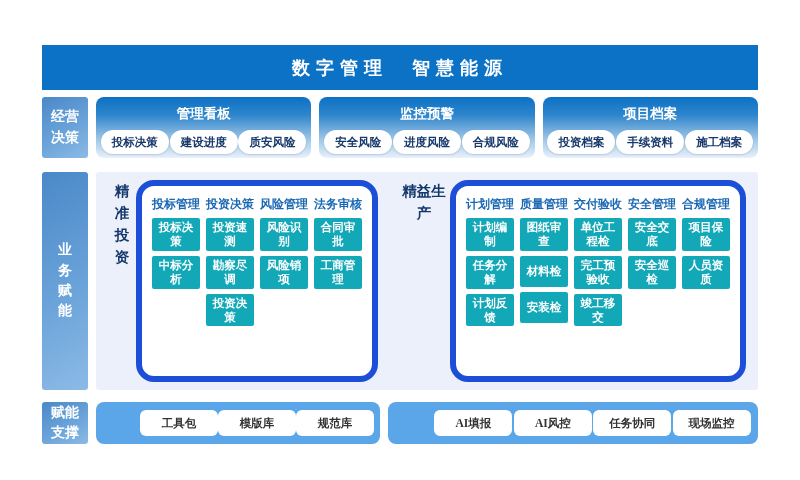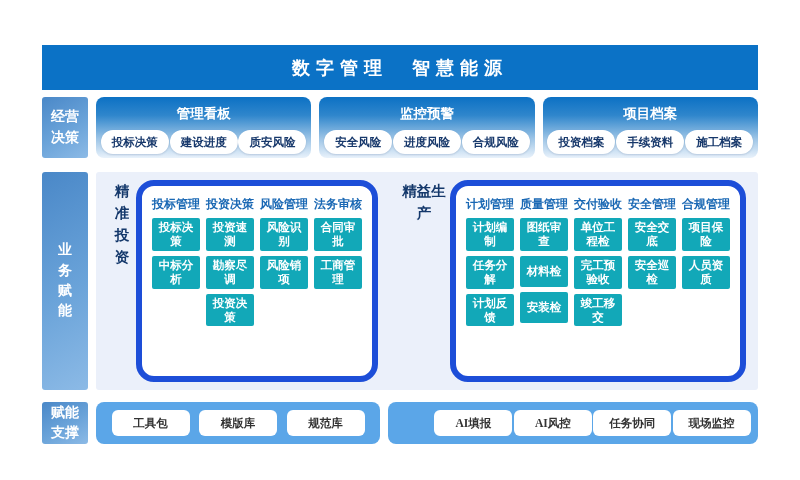--- a/index.html
+++ b/index.html
@@ -151,21 +151,21 @@
 
   
   .support-box {
     background: #5ba6e8;
     border-radius: 8px;
     display: flex;
     align-items: center;
     justify-content: space-evenly;
     padding: 0 6px;
   }
-  .support-box.left { flex: 0 0 284px; }
+  .support-box.left { flex: 0 0 284px; justify-content: flex-end; }
   .support-box.right { flex: 1; padding-left: 45px; }
   .sbtn {
     background: #ffffff;
     border-radius: 6px;
     height: 26px;
     min-width: 78px;
     padding: 0 12px;
     display: flex;
     align-items: center;
     justify-content: center;

